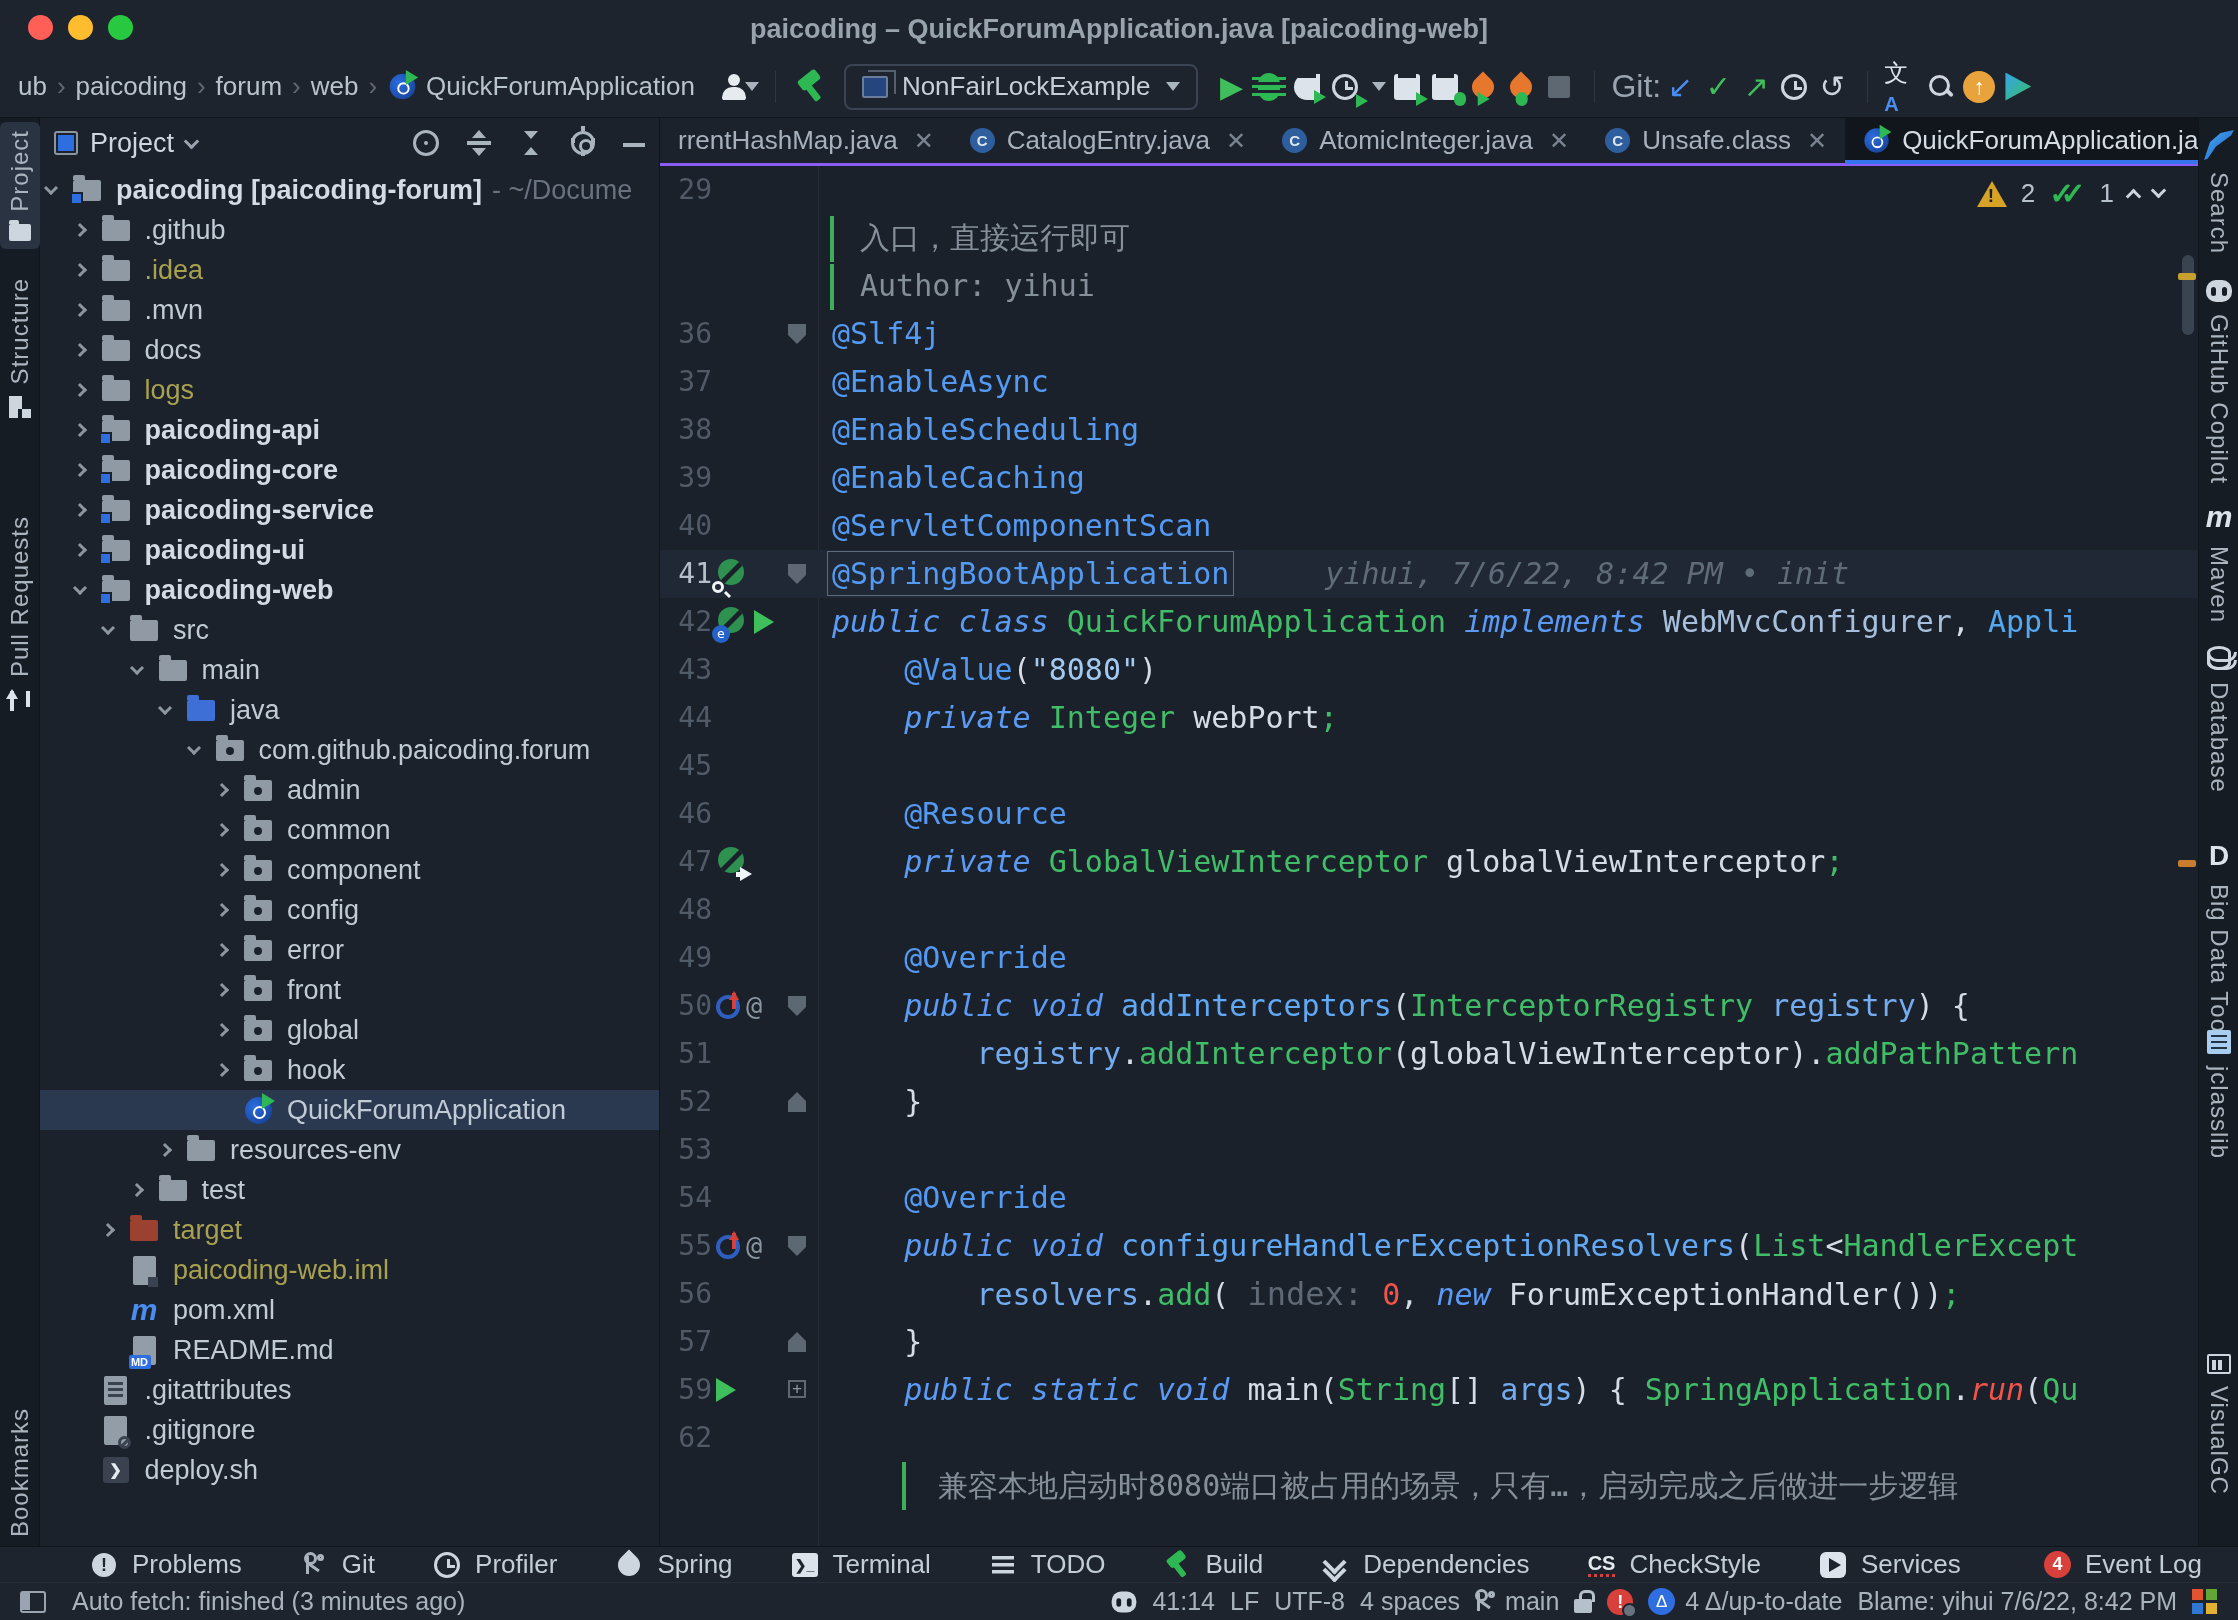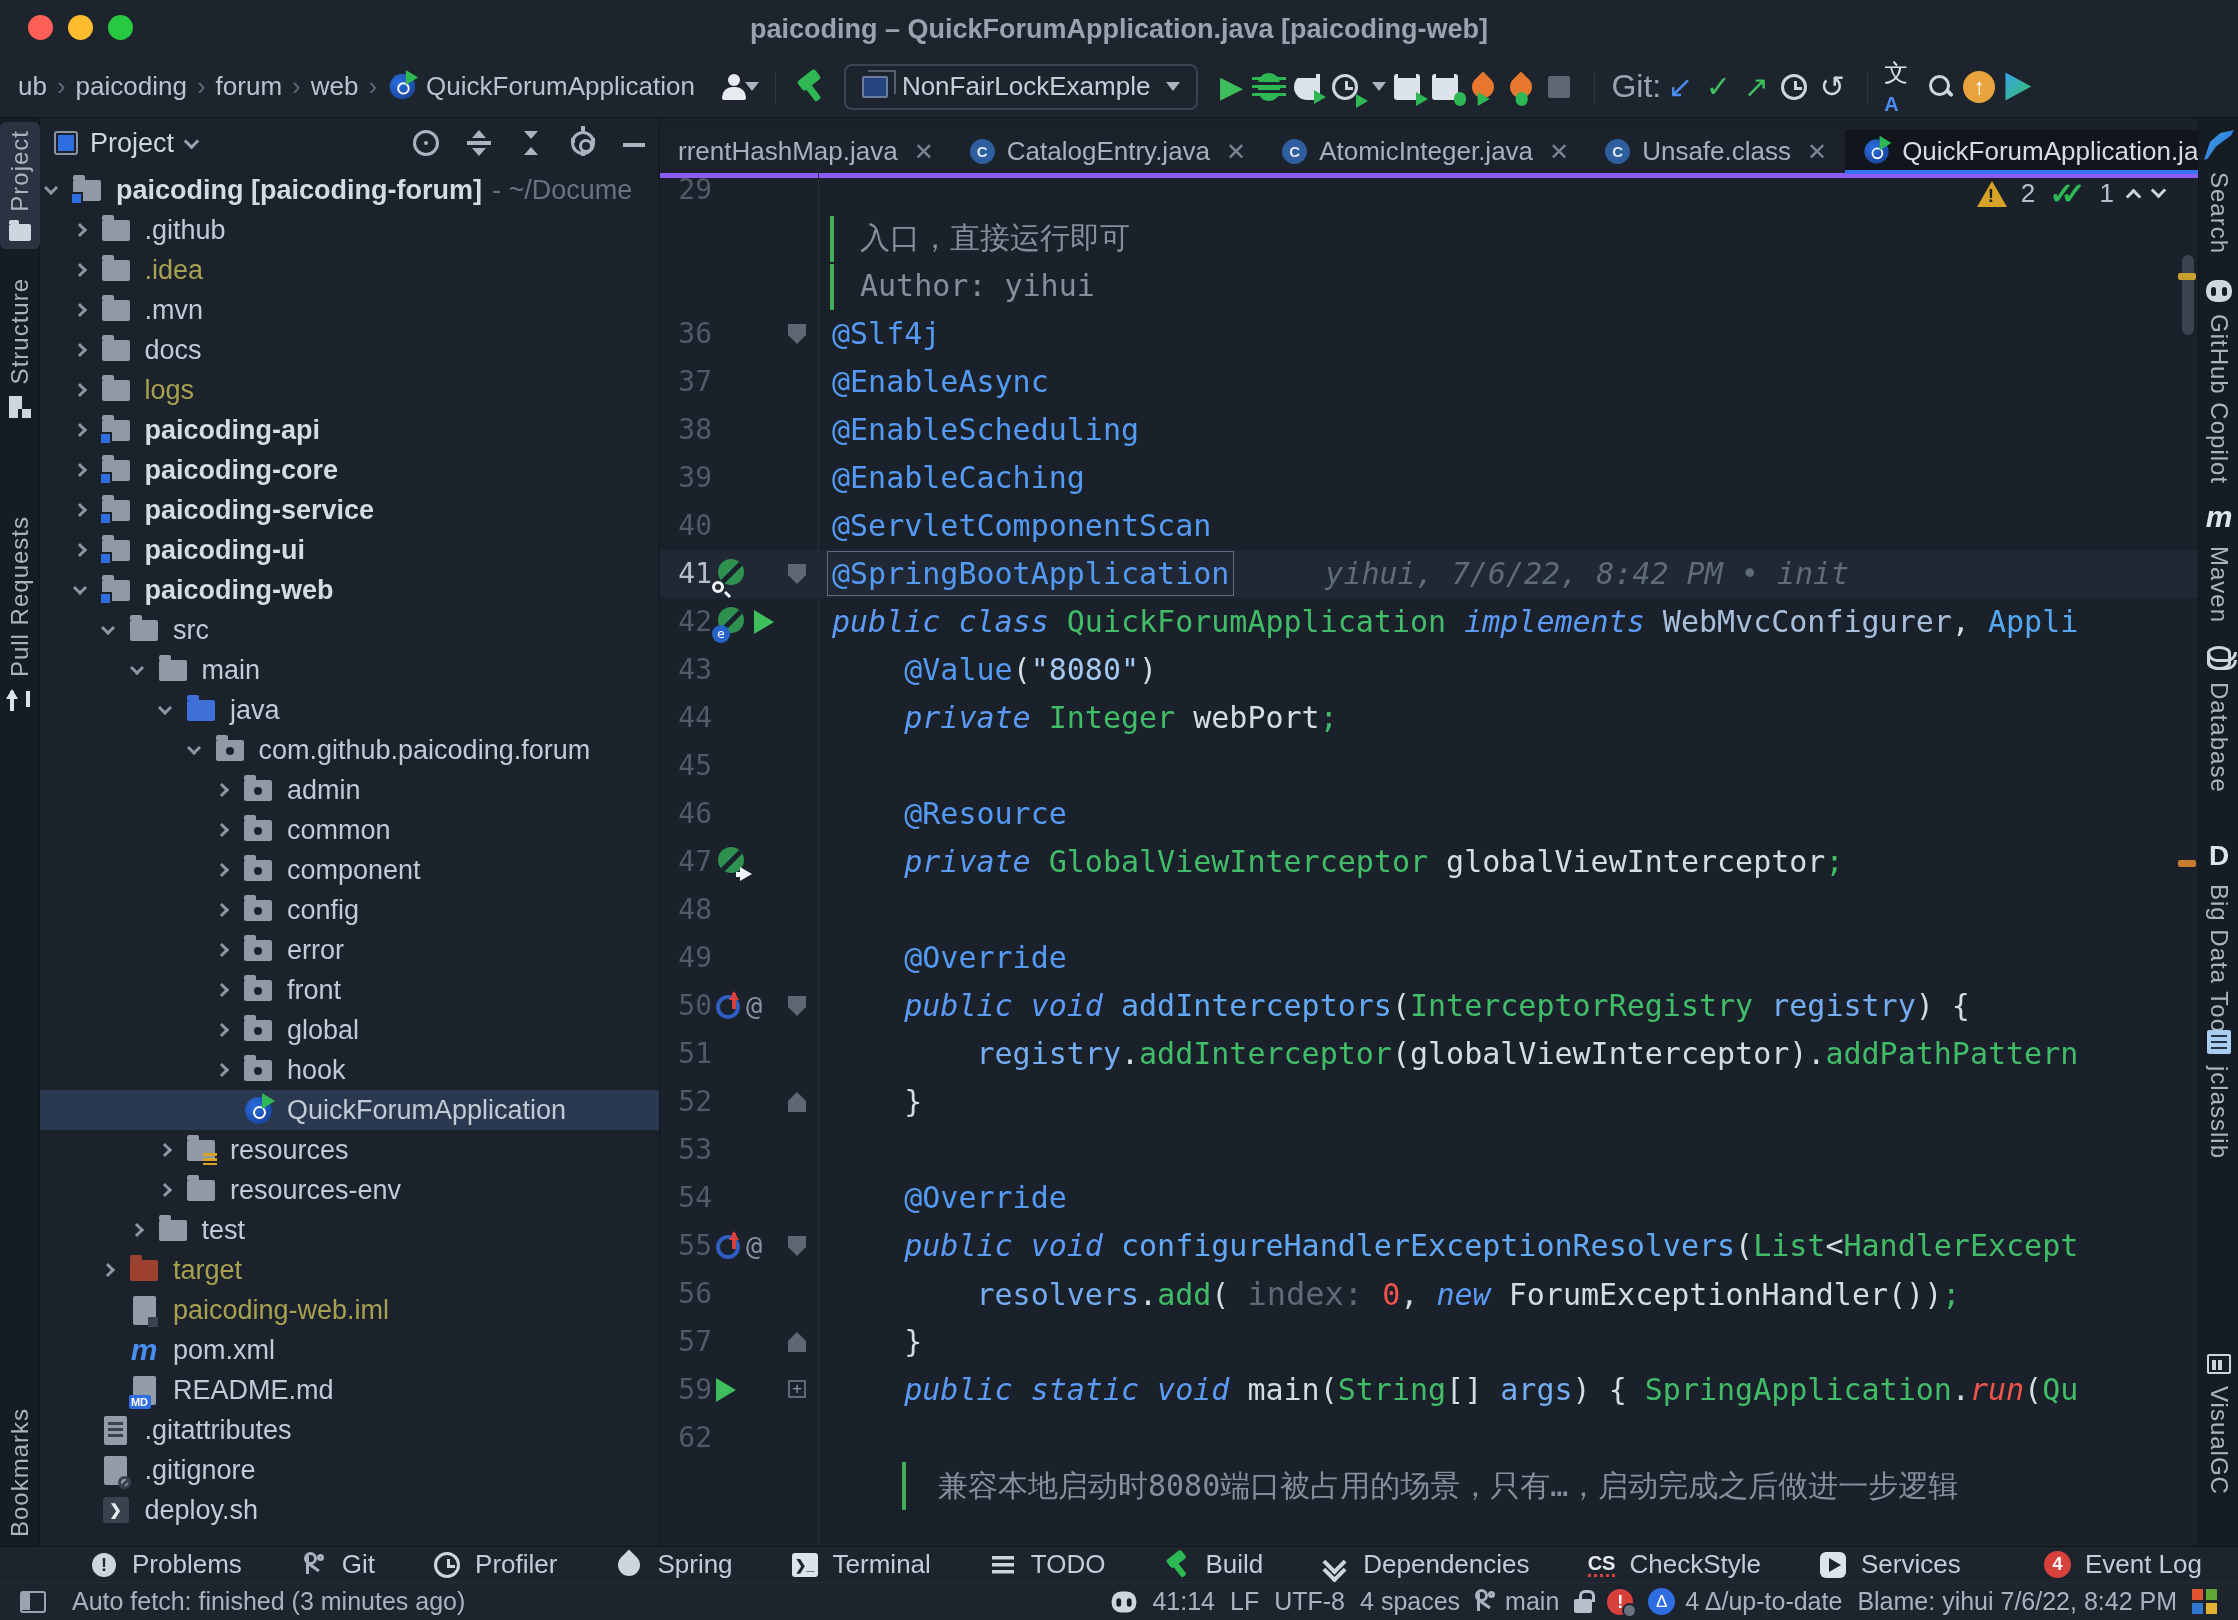--- a/index.html
+++ b/index.html
@@ -145,21 +145,21 @@
   .file .no::before { content:""; position:absolute; left:-1px; top:3px; width:9px; height:3px; background:#39424e; transform:rotate(-45deg); }
   .file .mdbadge { position:absolute; left:-4px; bottom:-4px; width:22px; height:14px; background:#2f6ee0; color:#fff; font-size:11px; font-weight:bold; display:flex; align-items:center; justify-content:center; border-radius:2px; }
   .mvn-m { font-size:30px; font-weight:bold; font-style:italic; color:#4a8df0; }
   .sh-ico { width:26px; height:26px; background:#39424e; border-radius:3px; color:#e6ebf0; font-size:15px; font-weight:bold; display:flex; align-items:center; justify-content:center; }
   .bootc { position:relative; width:27px; height:27px; border-radius:50%; background:radial-gradient(circle at 35% 35%, #2b6de0, #143a8a); }
   .bootc::before { content:""; position:absolute; left:8px; top:9px; width:9px; height:9px; border:2.5px solid #fff; border-radius:50%; background:transparent; }
   .bootc::after { content:""; position:absolute; right:-3px; top:-4px; width:0; height:0; border-left:13px solid #2eb853; border-top:8px solid transparent; border-bottom:8px solid transparent; }
 
   
   #editor { position:absolute; left:660px; top:118px; width:1538px; height:1428px; background:#1a212b; overflow:hidden; }
-  #tabbar { position:absolute; left:0; top:12px; width:1538px; height:48px; display:flex; background:#1b222c; border-bottom:5px solid #8b5cf6; }
+  #tabbar { position:absolute; left:0; top:0; width:1538px; height:48px; display:flex; background:#1b222c; border-bottom:3px solid #8b5cf6; }
   .tab { display:flex; align-items:center; padding:0 18px; font-size:26px; color:#a7b1bd; gap:12px; position:relative; }
   .tab.active { background:#11161d; color:#d5dce4; }
   .tab.active::after { content:""; position:absolute; left:0; right:0; bottom:-1px; height:4px; background:#3674f0; }
   .tab .close { color:#7a8490; font-size:24px; margin-left:4px; }
   .ti-class { width:25px; height:25px; border-radius:50%; background:#2e5e9e; color:#dfe6ee; font-size:15px; font-weight:bold; display:flex; align-items:center; justify-content:center; }
 
   #inspections { position:absolute; right:34px; top:58px; display:flex; align-items:center; gap:14px; font-size:26px; color:#b6c0cb; }
   .warn-tri { width:0; height:0; border-left:15px solid transparent; border-right:15px solid transparent; border-bottom:26px solid #d6a326; position:relative; }
   .warn-tri::after { content:"!"; position:absolute; left:-4px; top:4px; color:#1a212b; font-size:19px; font-weight:bold; }
   .ok-check { color:#2eb853; font-size:30px; font-weight:bold; letter-spacing:-14px; padding-right:14px; }
@@ -629,29 +629,20 @@
             <span class="pkgdot"></span>
           </span>
         </span>
         <span class="lbl" style="margin-left: 247px;">hook</span>
       </div>
       <div class="trow sel">
         <span class="ticon" style="left: 203px;">
           <span class="bootc"></span>
         </span>
         <span class="lbl" style="margin-left: 247px;">QuickForumApplication</span>
-      </div>
-      <div class="trow">
-        <span class="tchev closed" style="left: 120px;"></span>
-        <span class="ticon" style="left: 146px;">
-          <span class="f">
-            <span class="resbars"></span>
-          </span>
-        </span>
-        <span class="lbl" style="margin-left: 190px;">resources</span>
       </div>
       <div class="trow">
         <span class="tchev closed" style="left: 120px;"></span>
         <span class="ticon" style="left: 146px;">
           <span class="f"></span>
         </span>
         <span class="lbl" style="margin-left: 190px;">resources-env</span>
       </div>
       <div class="trow">
         <span class="tchev closed" style="left: 91.5px;"></span>

